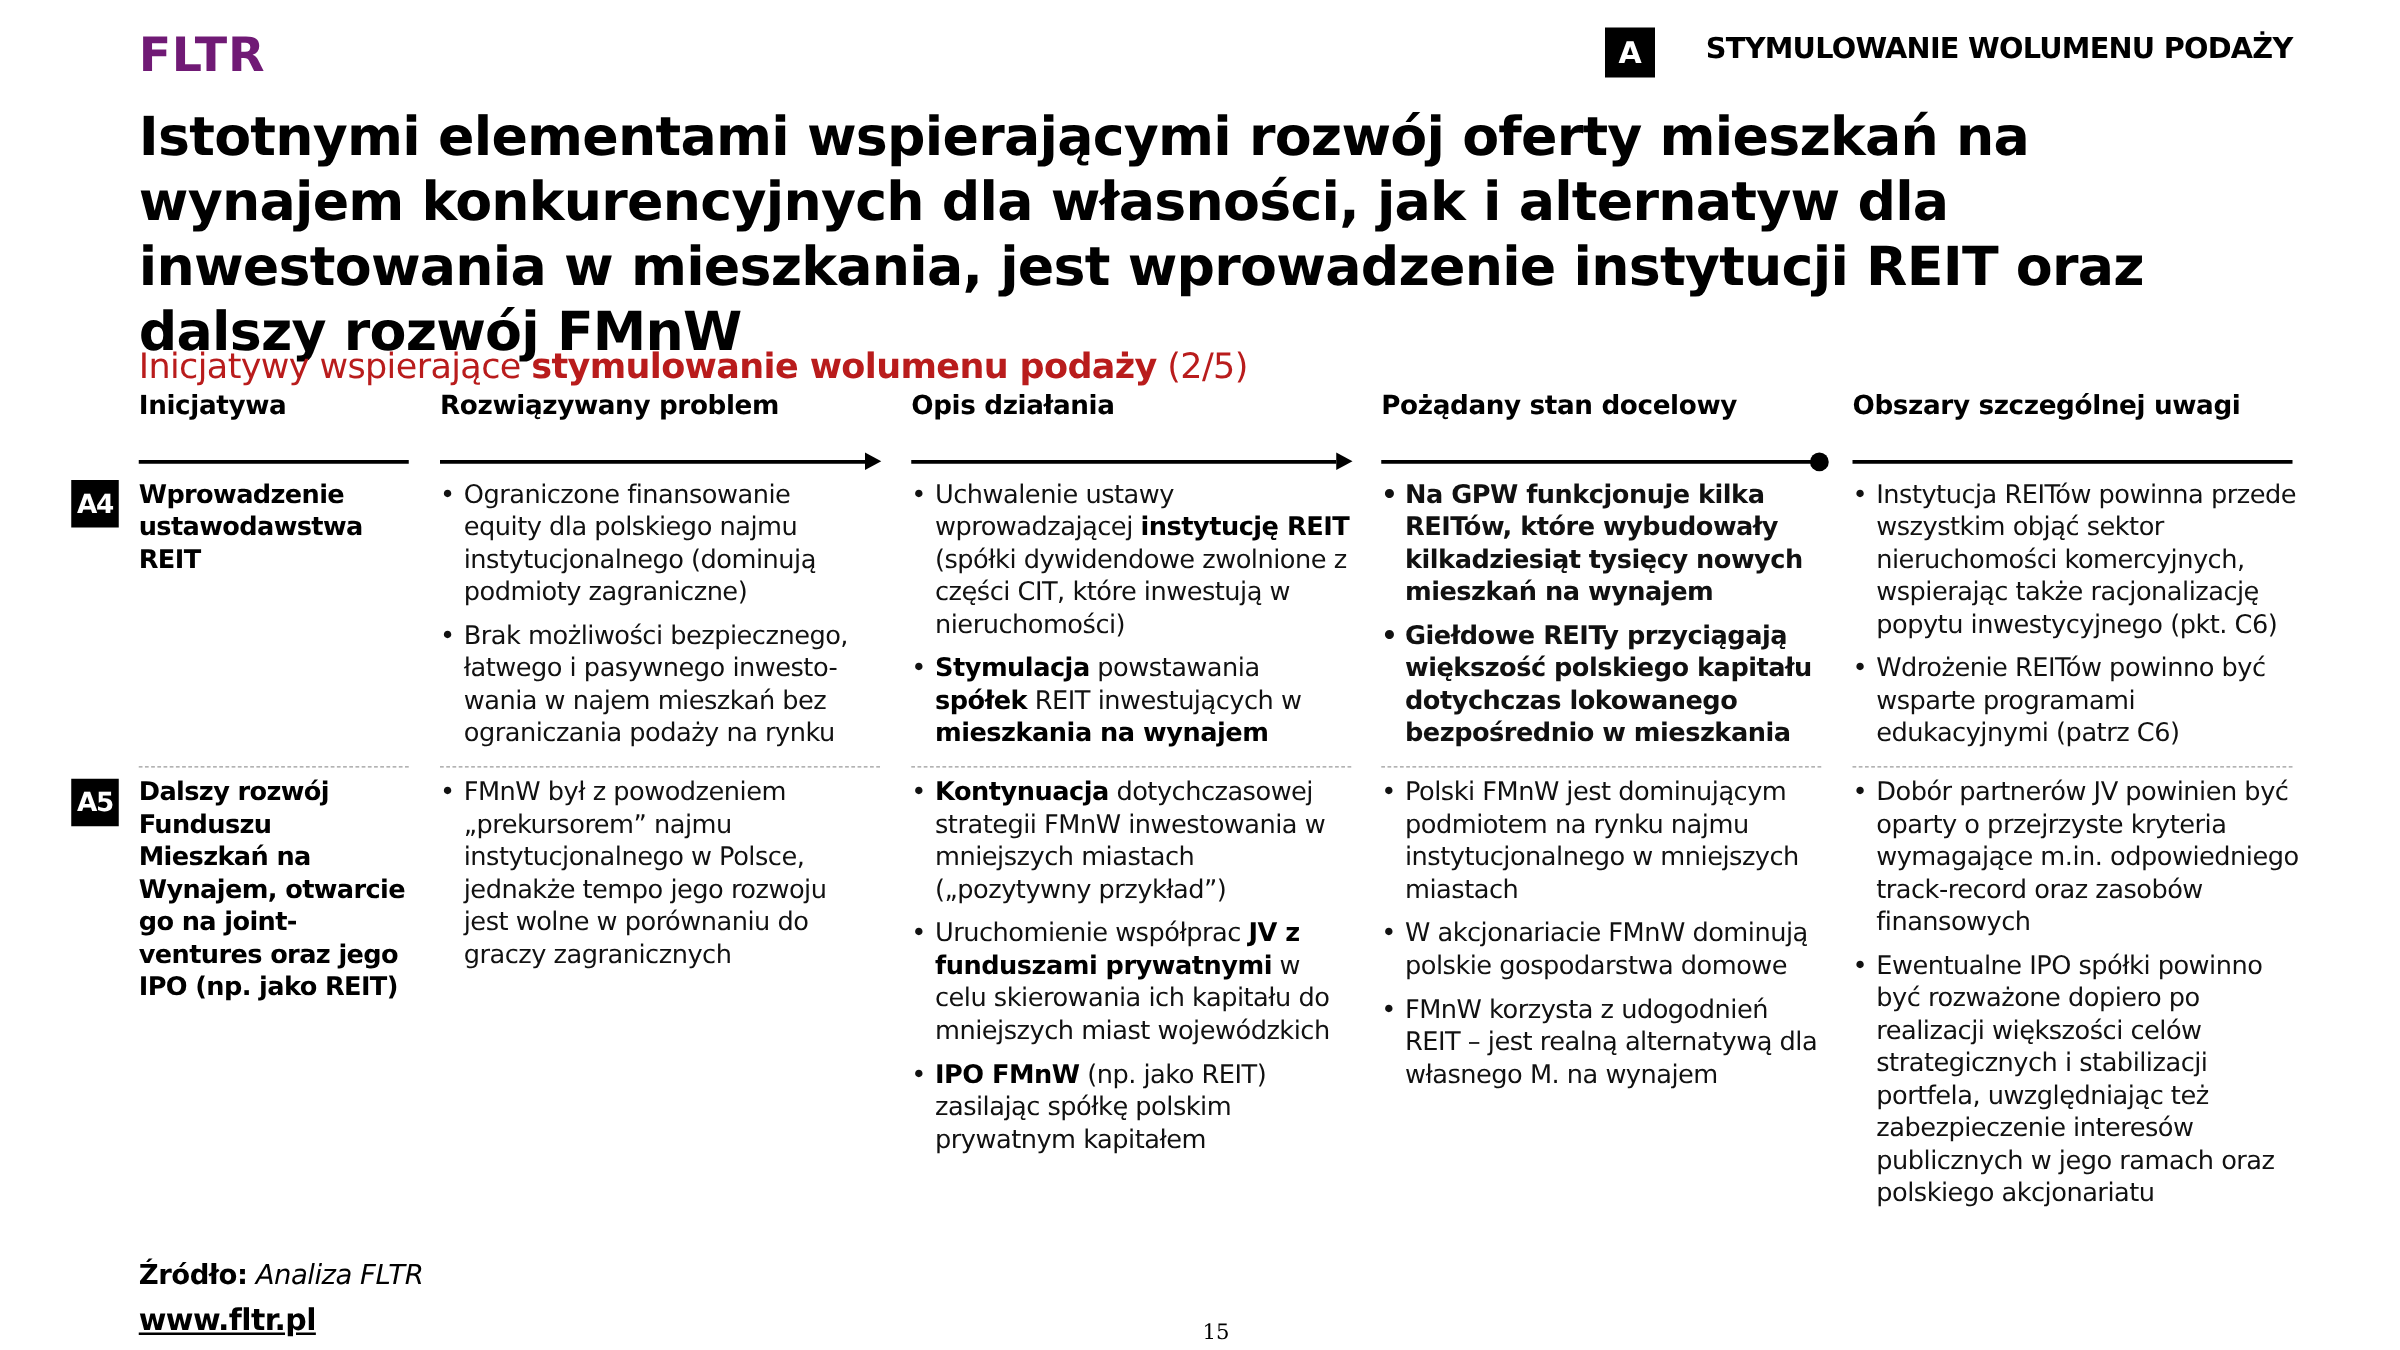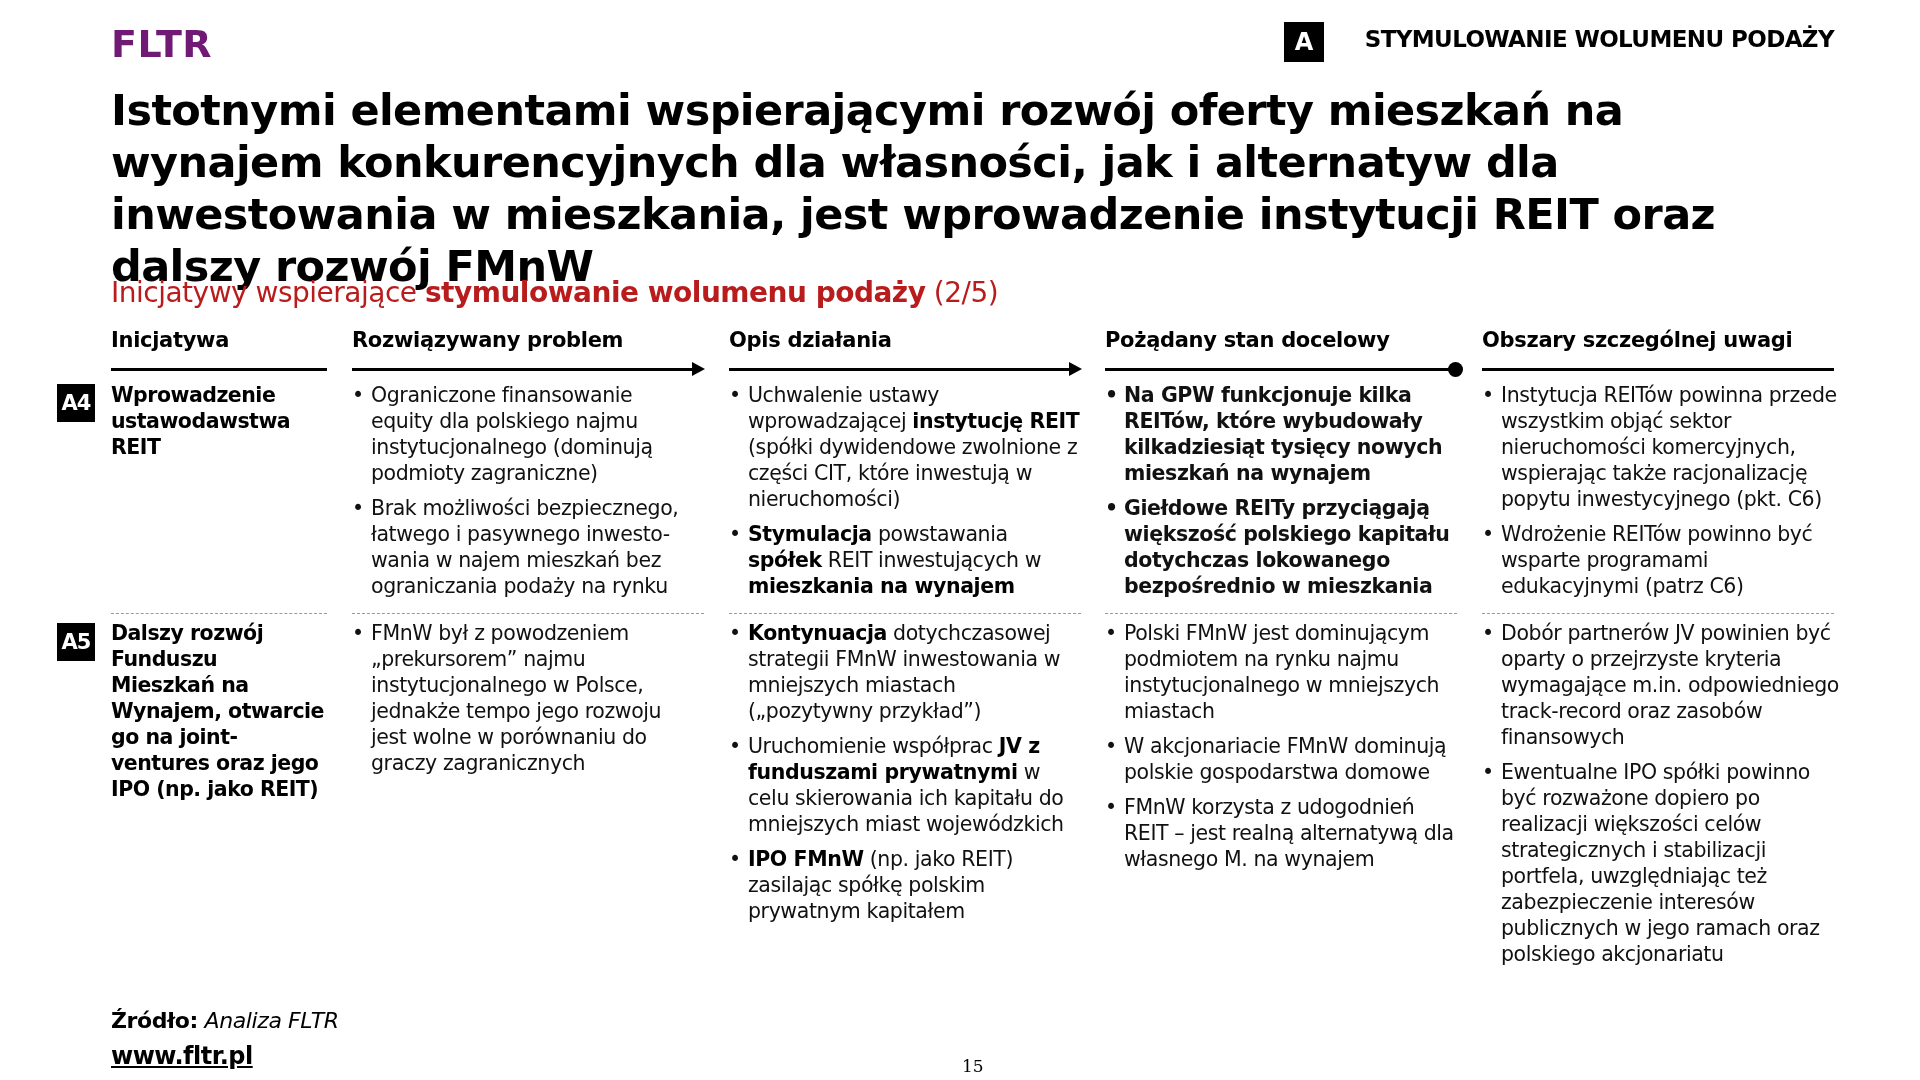--- a/index.html
+++ b/index.html
@@ -25,21 +25,21 @@
       font-family: "DejaVu Sans", sans-serif; font-weight: 700; font-size: 43px; line-height: 52px; color: #000;
       letter-spacing: -0.6px;
     }
     .subtitle {
       position: absolute; left: 111px; top: 276px;
       font-family: "DejaVu Sans", sans-serif; font-size: 28px; color: #b91c1c; letter-spacing: -0.5px;
     }
     .subtitle b { font-weight: 700; }
 
     .col-header {
-      position: absolute; top: 328px;
+      position: absolute; top: 312px;
       font-family: "DejaVu Sans", sans-serif; font-weight: 700; font-size: 21px; color: #000; letter-spacing: -0.3px;
     }
     .col-line { position: absolute; top: 368px; height: 3px; background: #000; }
     .arrow-head {
       position: absolute; top: 362px; width: 0; height: 0;
       border-top: 7.5px solid transparent; border-bottom: 7.5px solid transparent; border-left: 13px solid #000;
     }
     .dot-end { position: absolute; top: 362px; width: 15px; height: 15px; border-radius: 50%; background: #000; }
 
     .row-badge {

